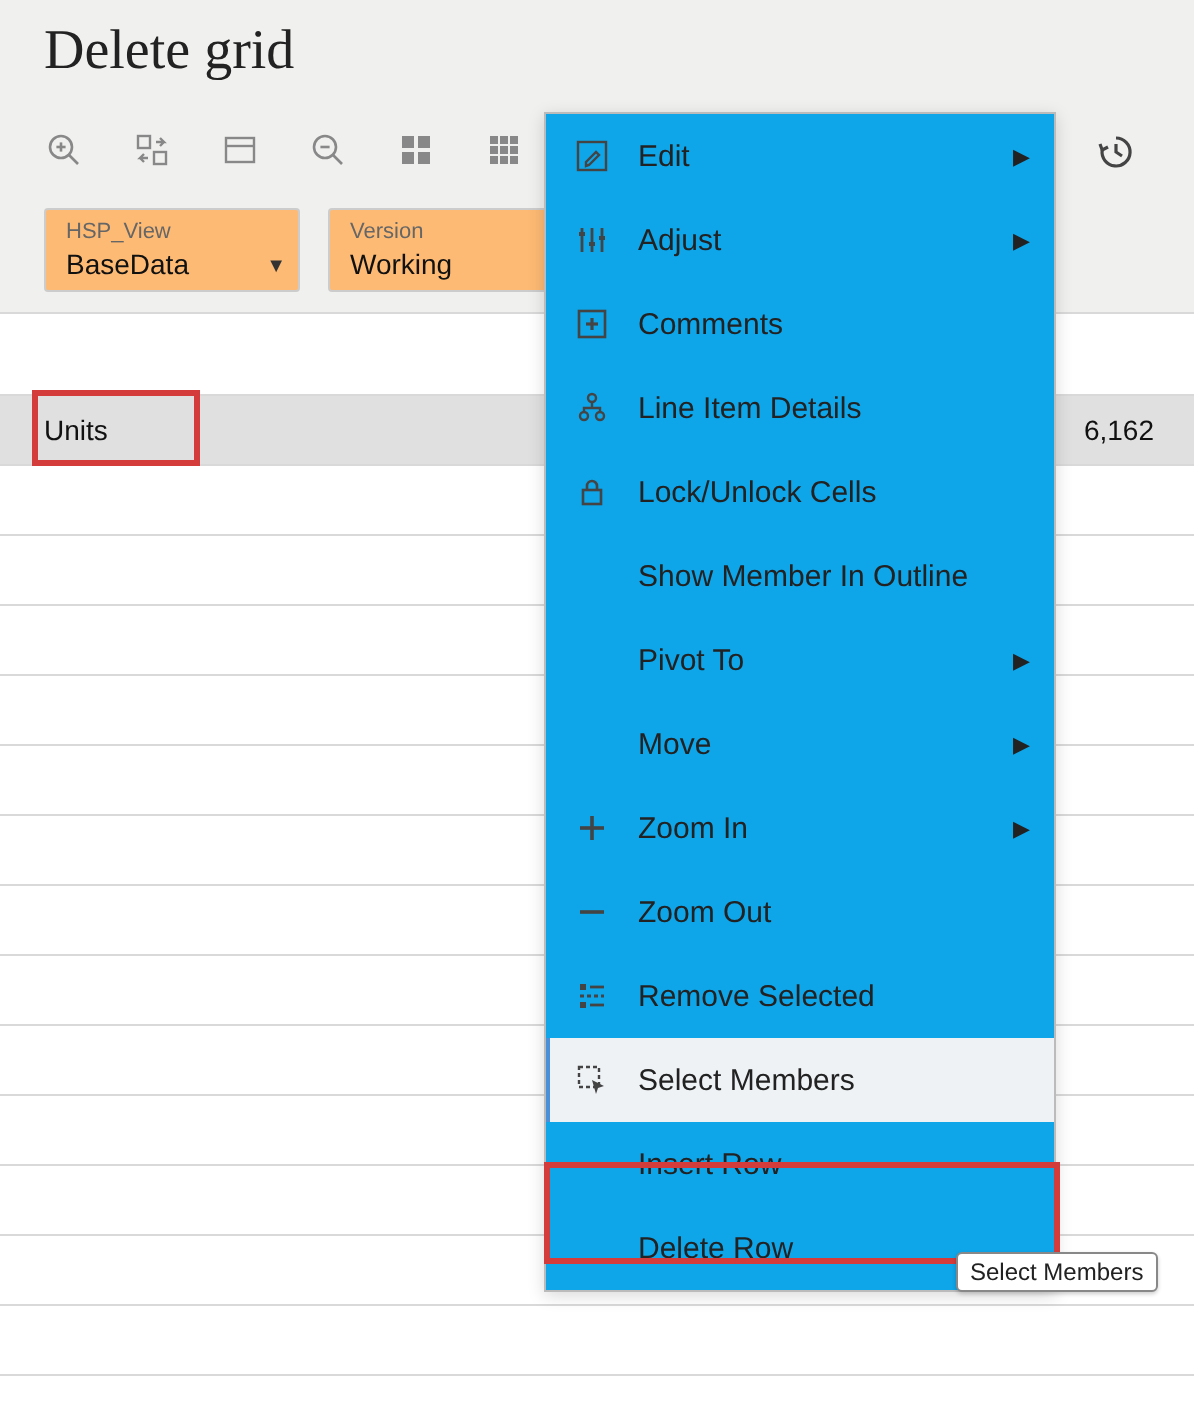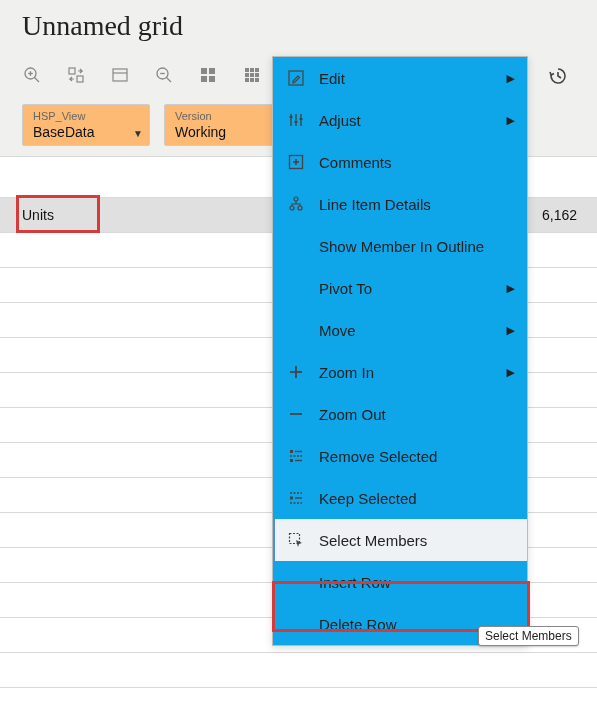--- a/index.html
+++ b/index.html
@@ -27,21 +27,21 @@
 .mi .txt{flex:1;}
 .mi .arw{font-size:11px;color:#222;}
 .hl-menu{position:absolute;left:272px;top:581px;width:252px;height:45px;border:3px solid #d43c3c;pointer-events:none;}
 .tooltip{position:absolute;left:478px;top:626px;background:#fff;border:1px solid #888;border-radius:3px;font-size:12px;padding:2px 6px;color:#222;box-shadow:0 1px 2px rgba(0,0,0,.2);}
 .history-btn{position:absolute;left:548px;top:66px;color:#444;}
 svg{display:block;}
 </style>
 </head>
 <body>
 
-<div class="title">Unnamed grid</div>
+<div class="title">Delete grid</div>
 
 <div class="toolbar">
   <div class="tbtn">
     <svg width="18" height="18" viewBox="0 0 18 18">
         <circle cx="7.5" cy="7.5" r="5.5" fill="none" stroke="currentColor" stroke-width="1.3"></circle>
         <line x1="11.5" y1="11.5" x2="16" y2="16" stroke="currentColor" stroke-width="1.3"></line>
         <line x1="7.5" y1="5.2" x2="7.5" y2="9.8" stroke="currentColor" stroke-width="1.3"></line>
         <line x1="5.2" y1="7.5" x2="9.8" y2="7.5" stroke="currentColor" stroke-width="1.3"></line>
       </svg>
   </div>
@@ -179,20 +179,29 @@
         <svg width="16" height="16" viewBox="0 0 16 16">
           <circle cx="8" cy="3" r="2" fill="none" stroke="currentColor" stroke-width="1.2"></circle>
           <circle cx="4" cy="12" r="2" fill="none" stroke="currentColor" stroke-width="1.2"></circle>
           <circle cx="12" cy="12" r="2" fill="none" stroke="currentColor" stroke-width="1.2"></circle>
           <path d="M8 5 V8 M8 8 H4 V10 M8 8 H12 V10" fill="none" stroke="currentColor" stroke-width="1.2"></path>
         </svg>
       </span>
       <span class="txt">Line Item Details</span>
     </div>
     <div class="mi">
+      <span class="ico">
+        <svg width="16" height="16" viewBox="0 0 16 16">
+          <rect x="3.5" y="7" width="9" height="7" fill="none" stroke="currentColor" stroke-width="1.3"></rect>
+          <path d="M5.5 7 V5 a2.5 2.5 0 0 1 5 0 V7" fill="none" stroke="currentColor" stroke-width="1.3"></path>
+        </svg>
+      </span>
+      <span class="txt">Lock/Unlock Cells</span>
+    </div>
+    <div class="mi">
       <span class="ico"></span>
       <span class="txt">Show Member In Outline</span>
     </div>
     <div class="mi">
       <span class="ico"></span>
       <span class="txt">Pivot To</span>
       <span class="arw">▶</span>
     </div>
     <div class="mi">
       <span class="ico"></span>
@@ -222,31 +231,20 @@
         <svg width="16" height="16" viewBox="0 0 16 16">
           <rect x="2" y="2" width="3" height="3" fill="currentColor"></rect>
           <rect x="2" y="11" width="3" height="3" fill="currentColor"></rect>
           <line x1="7" y1="3.5" x2="14" y2="3.5" stroke="currentColor" stroke-width="1.4"></line>
           <line x1="7" y1="12.5" x2="14" y2="12.5" stroke="currentColor" stroke-width="1.4"></line>
           <line x1="2" y1="8" x2="14" y2="8" stroke="currentColor" stroke-width="1.4" stroke-dasharray="2 1.5"></line>
         </svg>
       </span>
       <span class="txt">Remove Selected</span>
     </div>
-    <div class="mi">
-      <span class="ico">
-        <svg width="16" height="16" viewBox="0 0 16 16">
-          <rect x="2" y="6.5" width="3" height="3" fill="currentColor"></rect>
-          <line x1="7" y1="8" x2="14" y2="8" stroke="currentColor" stroke-width="1.4"></line>
-          <line x1="2" y1="3" x2="14" y2="3" stroke="currentColor" stroke-width="1.4" stroke-dasharray="2 1.5"></line>
-          <line x1="2" y1="13" x2="14" y2="13" stroke="currentColor" stroke-width="1.4" stroke-dasharray="2 1.5"></line>
-        </svg>
-      </span>
-      <span class="txt">Keep Selected</span>
-    </div>
     <div class="mi hovered">
       <span class="ico">
         <svg width="16" height="16" viewBox="0 0 16 16">
           <rect x="1.5" y="1.5" width="10" height="10" fill="none" stroke="currentColor" stroke-width="1.2" stroke-dasharray="2 1.5"></rect>
           <path d="M8 8 L14 11 L11 12 L10 15 Z" fill="currentColor"></path>
         </svg>
       </span>
       <span class="txt">Select Members</span>
     </div>
     <div class="mi">

